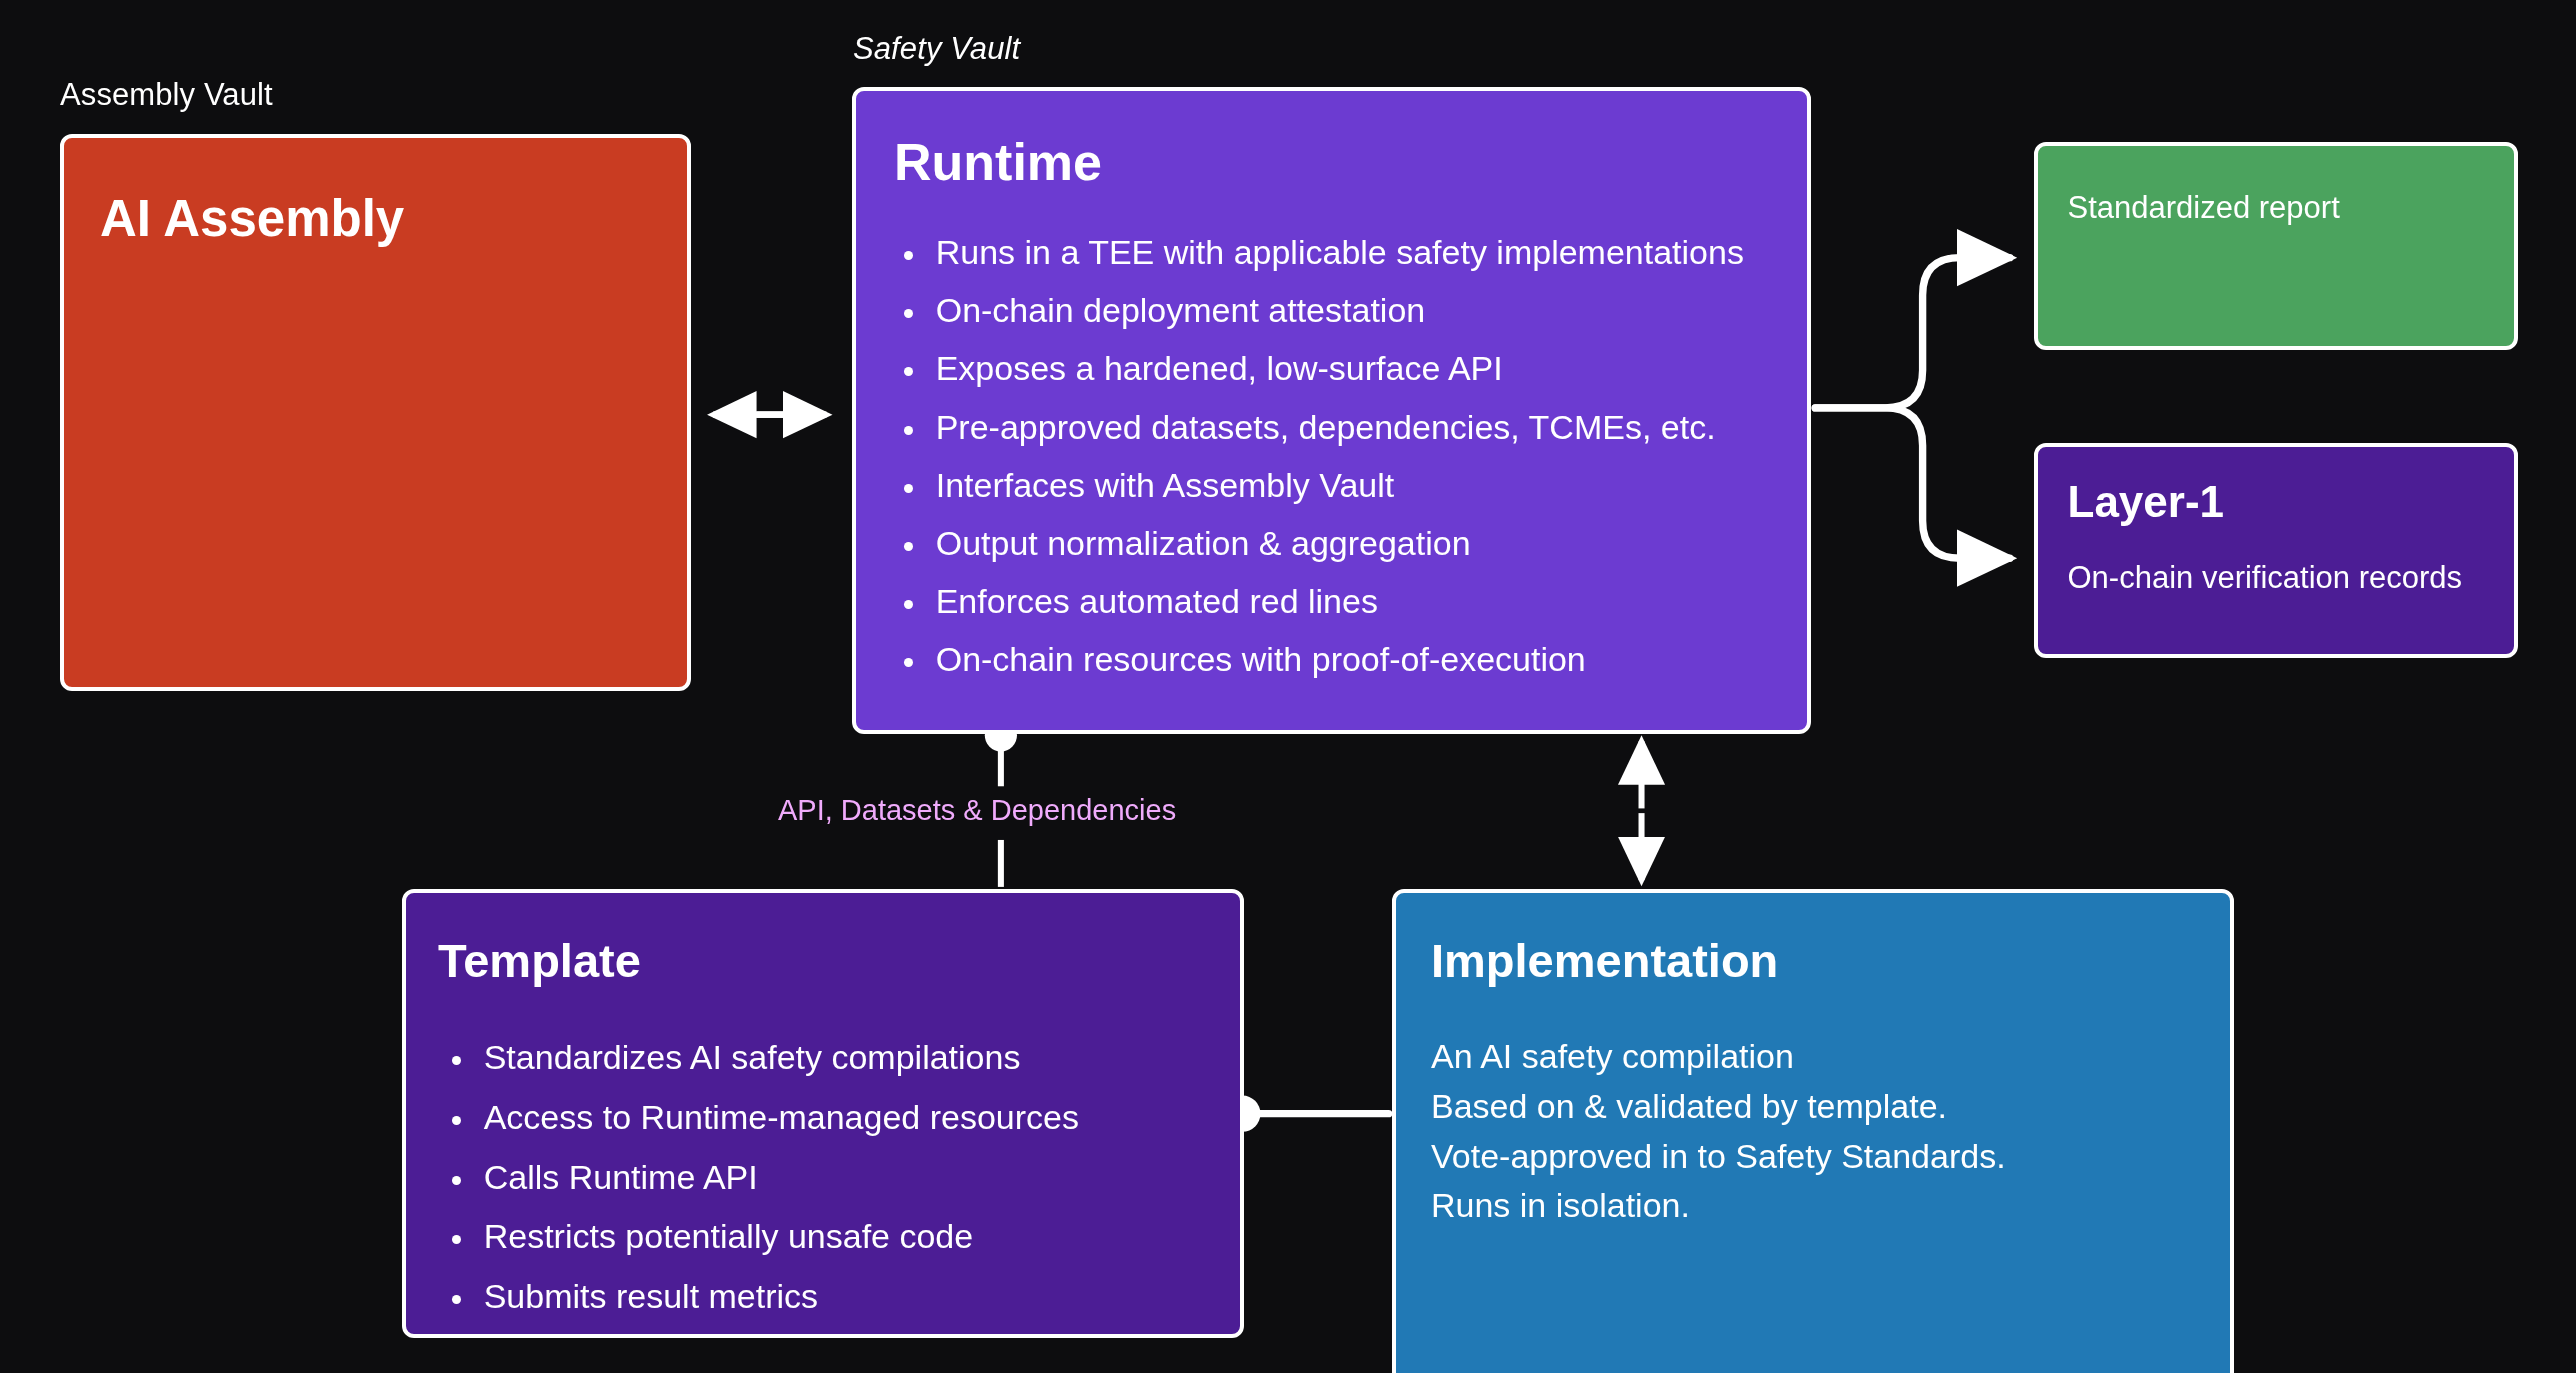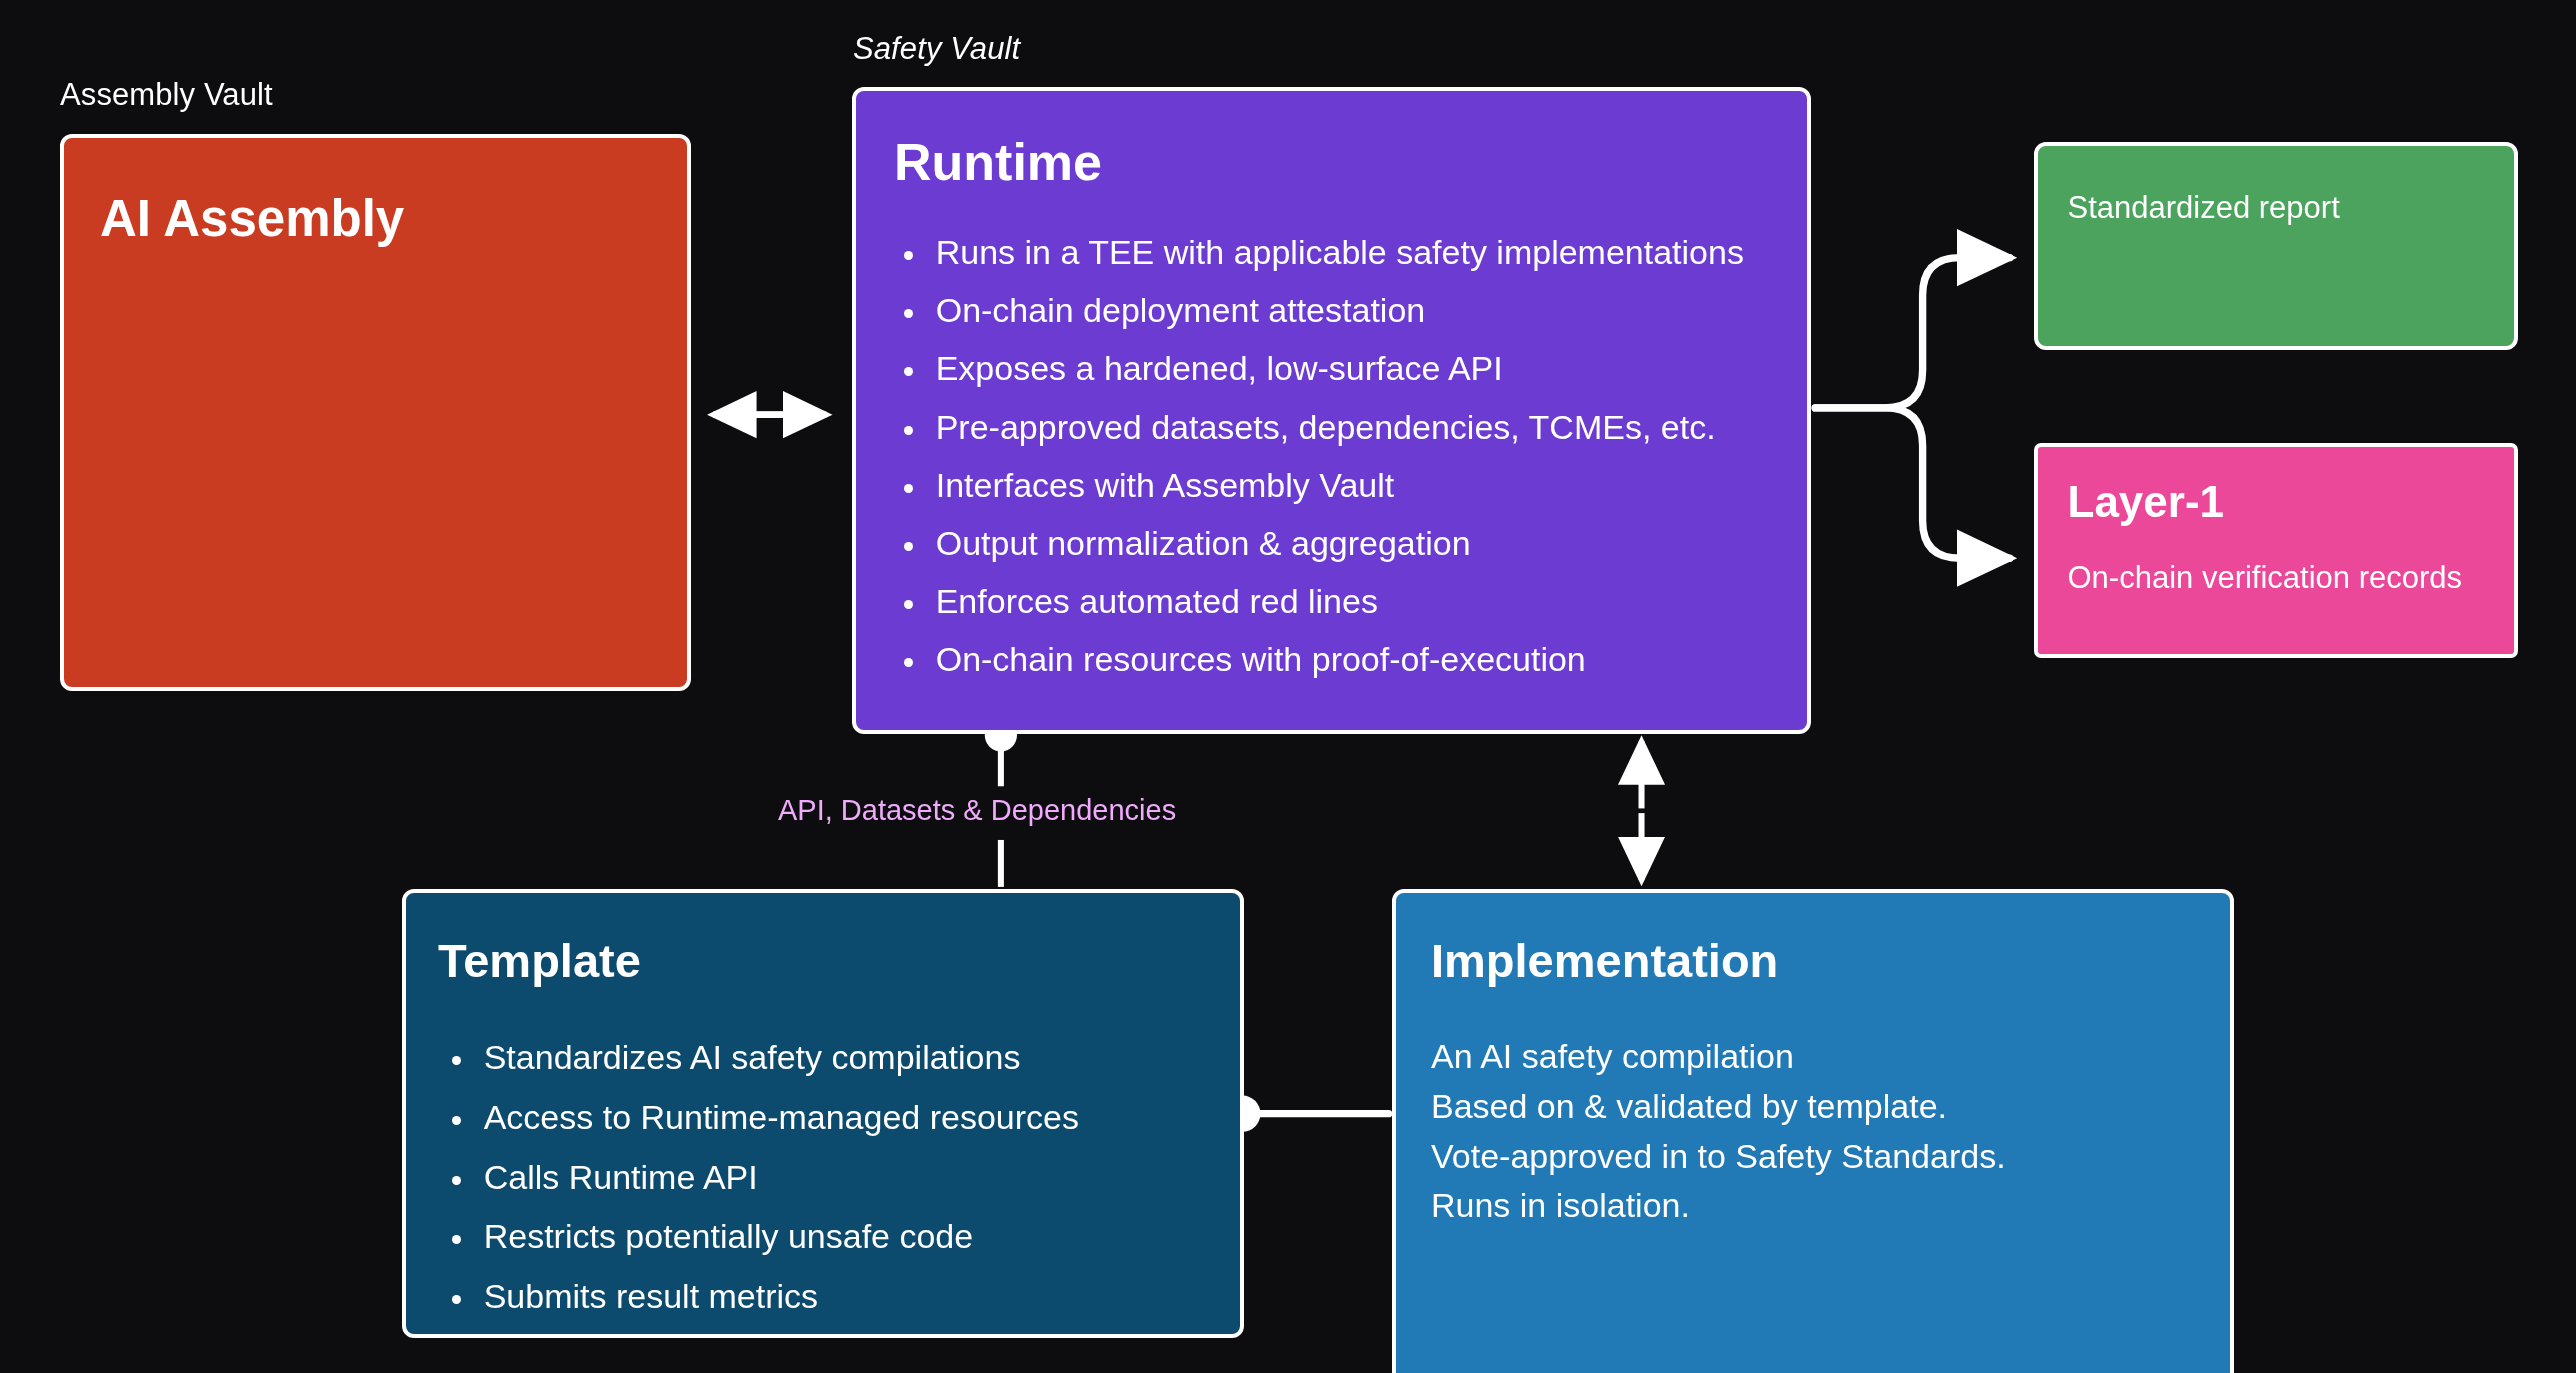--- a/index.html
+++ b/index.html
@@ -71,30 +71,29 @@
   #node-output{
     left:2034px;top:142px;width:484px;height:208px;
     background:#4ba35e;
     padding:14.8px 29.5px 0 29.5px;
   }
   #node-output .title{font-size:44px;margin:16px 0 0 0;}
   #node-output .body{font-size:31px;margin-top:29.5px;}
 
   #node-layer1{
     left:2034px;top:443px;width:484px;height:215px;
-    background:#ec4899;
+    background:#4c1d95;
     padding:14.8px 29.5px 0 29.5px;
-    border-radius:7px;
   }
   #node-layer1 .title{font-size:44px;margin:17.4px 0 0 0;}
   #node-layer1 .body{font-size:31px;margin-top:35px;}
 
   #node-template{
     left:402px;top:889px;width:842px;height:449px;
-    background:#0c4a6e;
+    background:#4c1d95;
     padding:23px 32px 0 32px;
   }
   #node-template .title{font-size:47px;margin:20px 0 0 0;}
   #node-template ul{font-size:34px;line-height:1.3;margin-top:50px;padding-left:39px;}
   #node-template ul li{margin-bottom:15.4px;}
 
   #node-implementation{
     left:1392px;top:889px;width:842px;height:500px;
     background:#2179b5;
     padding:23px 35px 0 35px;

